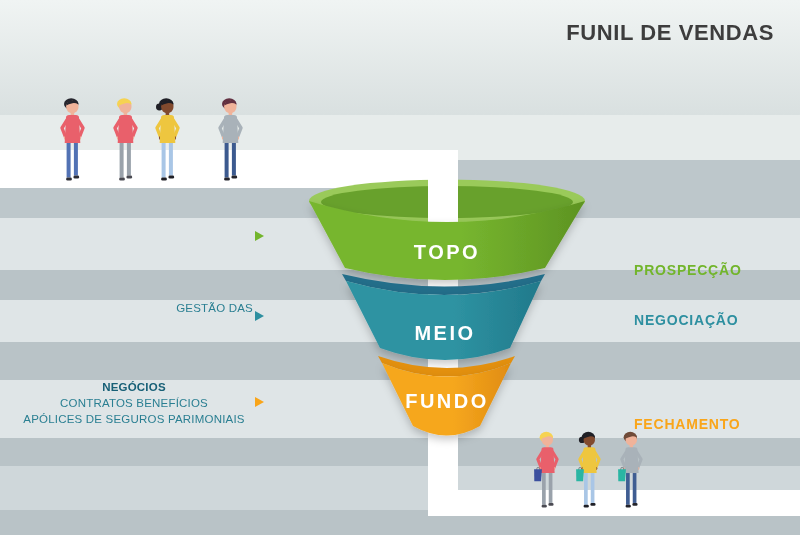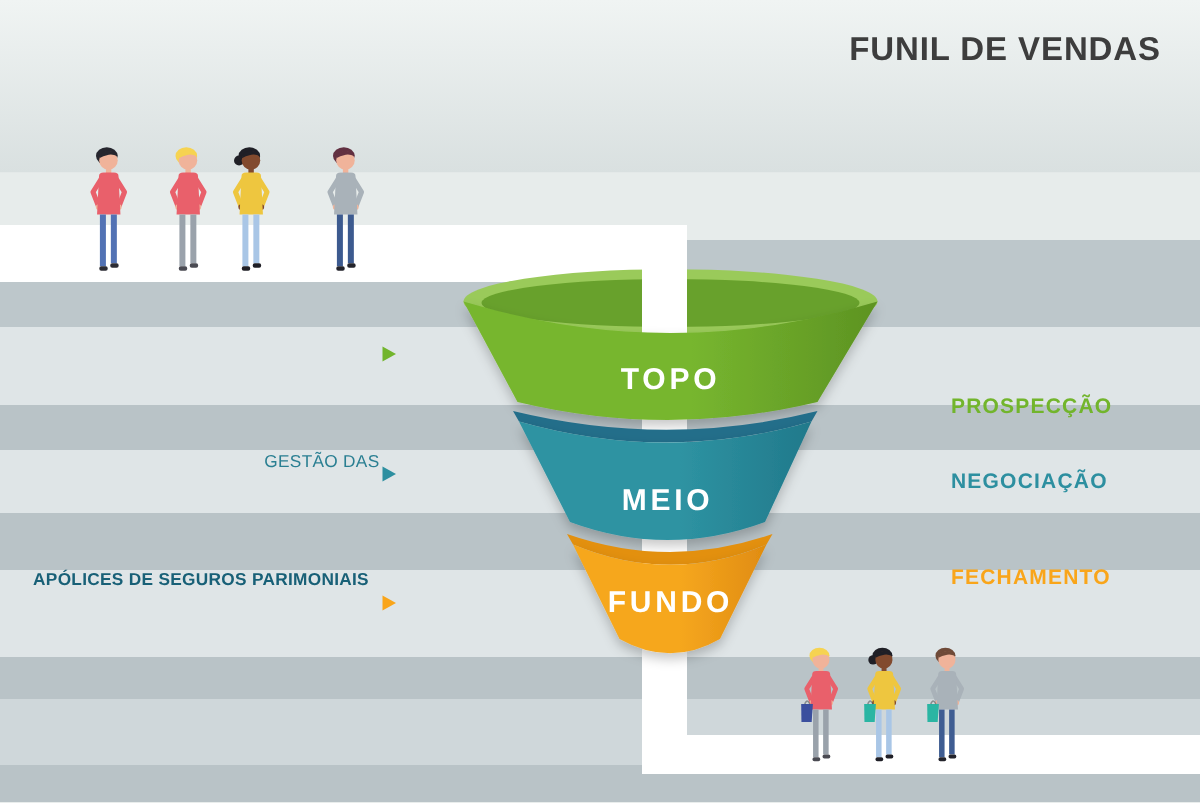--- a/index.html
+++ b/index.html
@@ -29,21 +29,21 @@
   .note-3 .line:first-child{font-weight:bold; color:var(--note-bold-color,#186077);}
   .arrow{
     position:absolute; left:255px; width:0; height:0;
     border-top:5.5px solid transparent; border-bottom:5.5px solid transparent;
     border-left:9px solid #888;
   }
   .arrow-1{top:231px;} .arrow-2{top:311px;} .arrow-3{top:397px;}
   .side-label{
     position:absolute; left:634px; font-size:14px; font-weight:bold; letter-spacing:0.8px;
   }
-  .side-1{top:232px;margin-top:30px;} .side-2{top:312px;text-align:center;} .side-3{top:376px;}
+  .side-1{top:232px;margin-top:30px;} .side-2{top:312px;text-align:center;} .side-3{top:416px;}
   .art{position:absolute; left:0; top:0; width:800px; height:535px;}
   .funnel-text{
     font-family:"Liberation Sans", sans-serif; font-size:20px; font-weight:bold;
     letter-spacing:2.5px; fill:#ffffff; text-anchor:middle;
   }
 </style>
 </head>
 <body>
 
 <div class="stage">
@@ -64,20 +64,22 @@
 
   <div class="path-top"></div>
   <div class="path-bottom"></div>
 
   <h1 class="title">FUNIL DE VENDAS</h1>
 
   <div class="note note-2">
       <span class="line">GESTÃO DAS</span>
     </div>
   <div class="note note-3">
+      <span class="line">NEGÓCIOS</span>
+      <span class="line">CONTRATOS BENEFÍCIOS</span>
       <span class="line">APÓLICES DE SEGUROS PARIMONIAIS</span>
     </div>
 
   <span class="arrow arrow-1" style="border-left-color: rgb(114, 181, 44);"></span>
   <span class="arrow arrow-2" style="border-left-color: rgb(45, 143, 160);"></span>
   <span class="arrow arrow-3" style="border-left-color: rgb(249, 165, 26);"></span>
 
   <svg class="art" viewBox="0 0 800 535">
     <defs>
       <linearGradient id="grad0" x1="0" y1="0" x2="1" y2="0">

